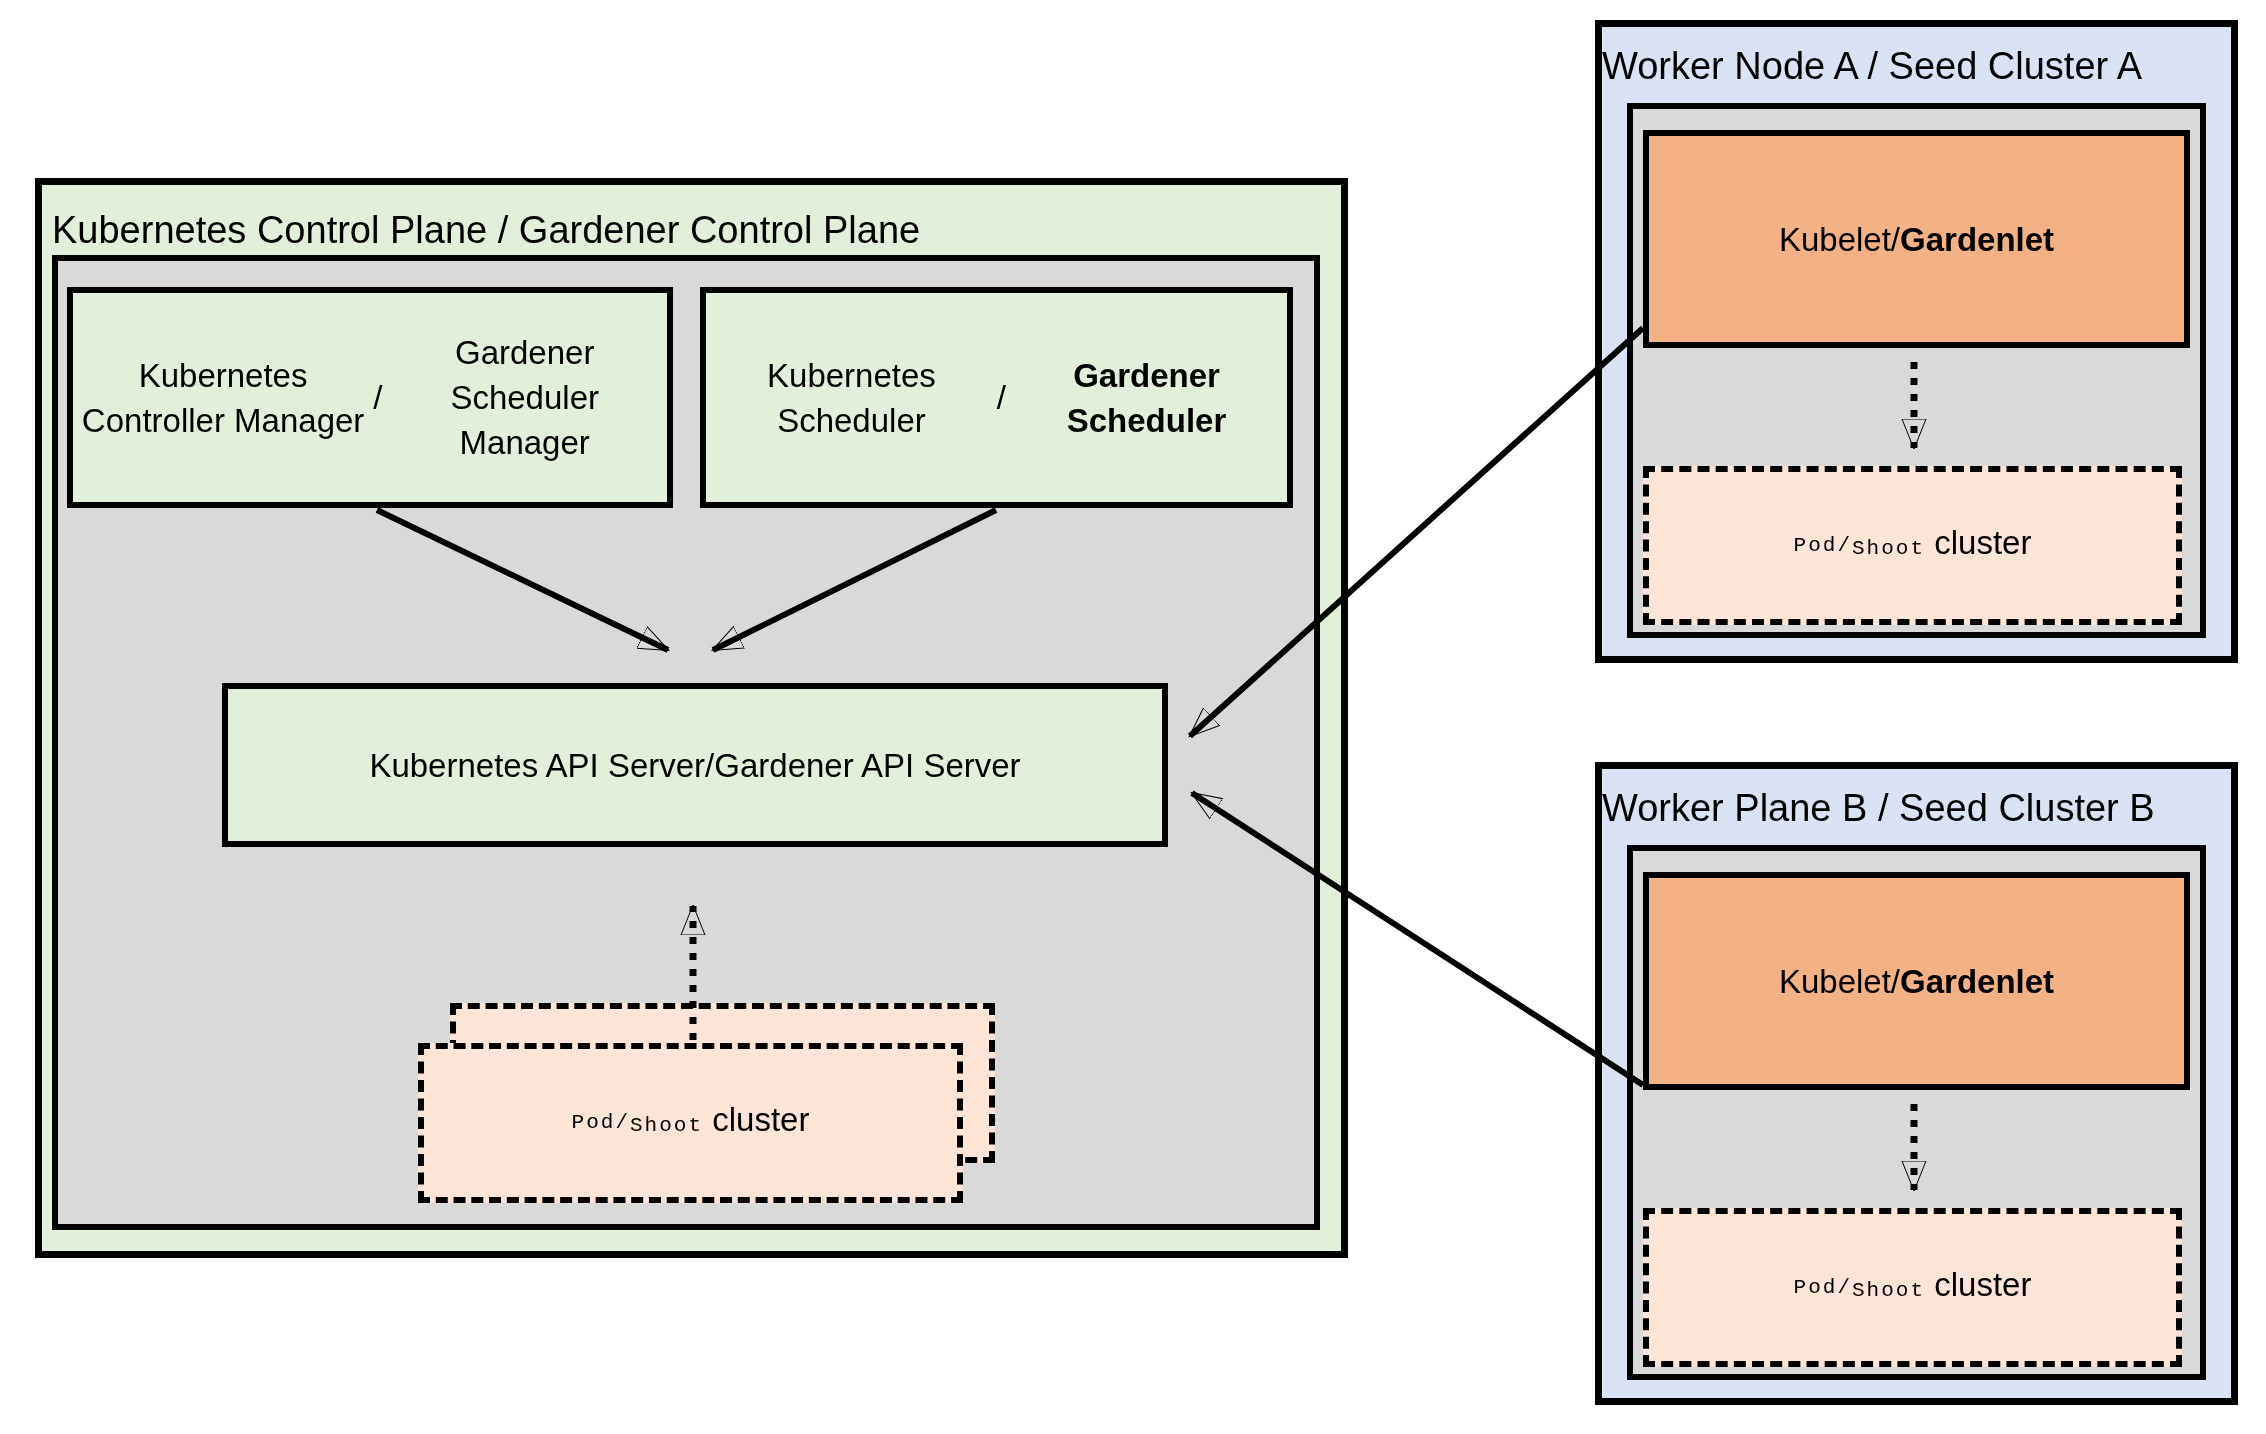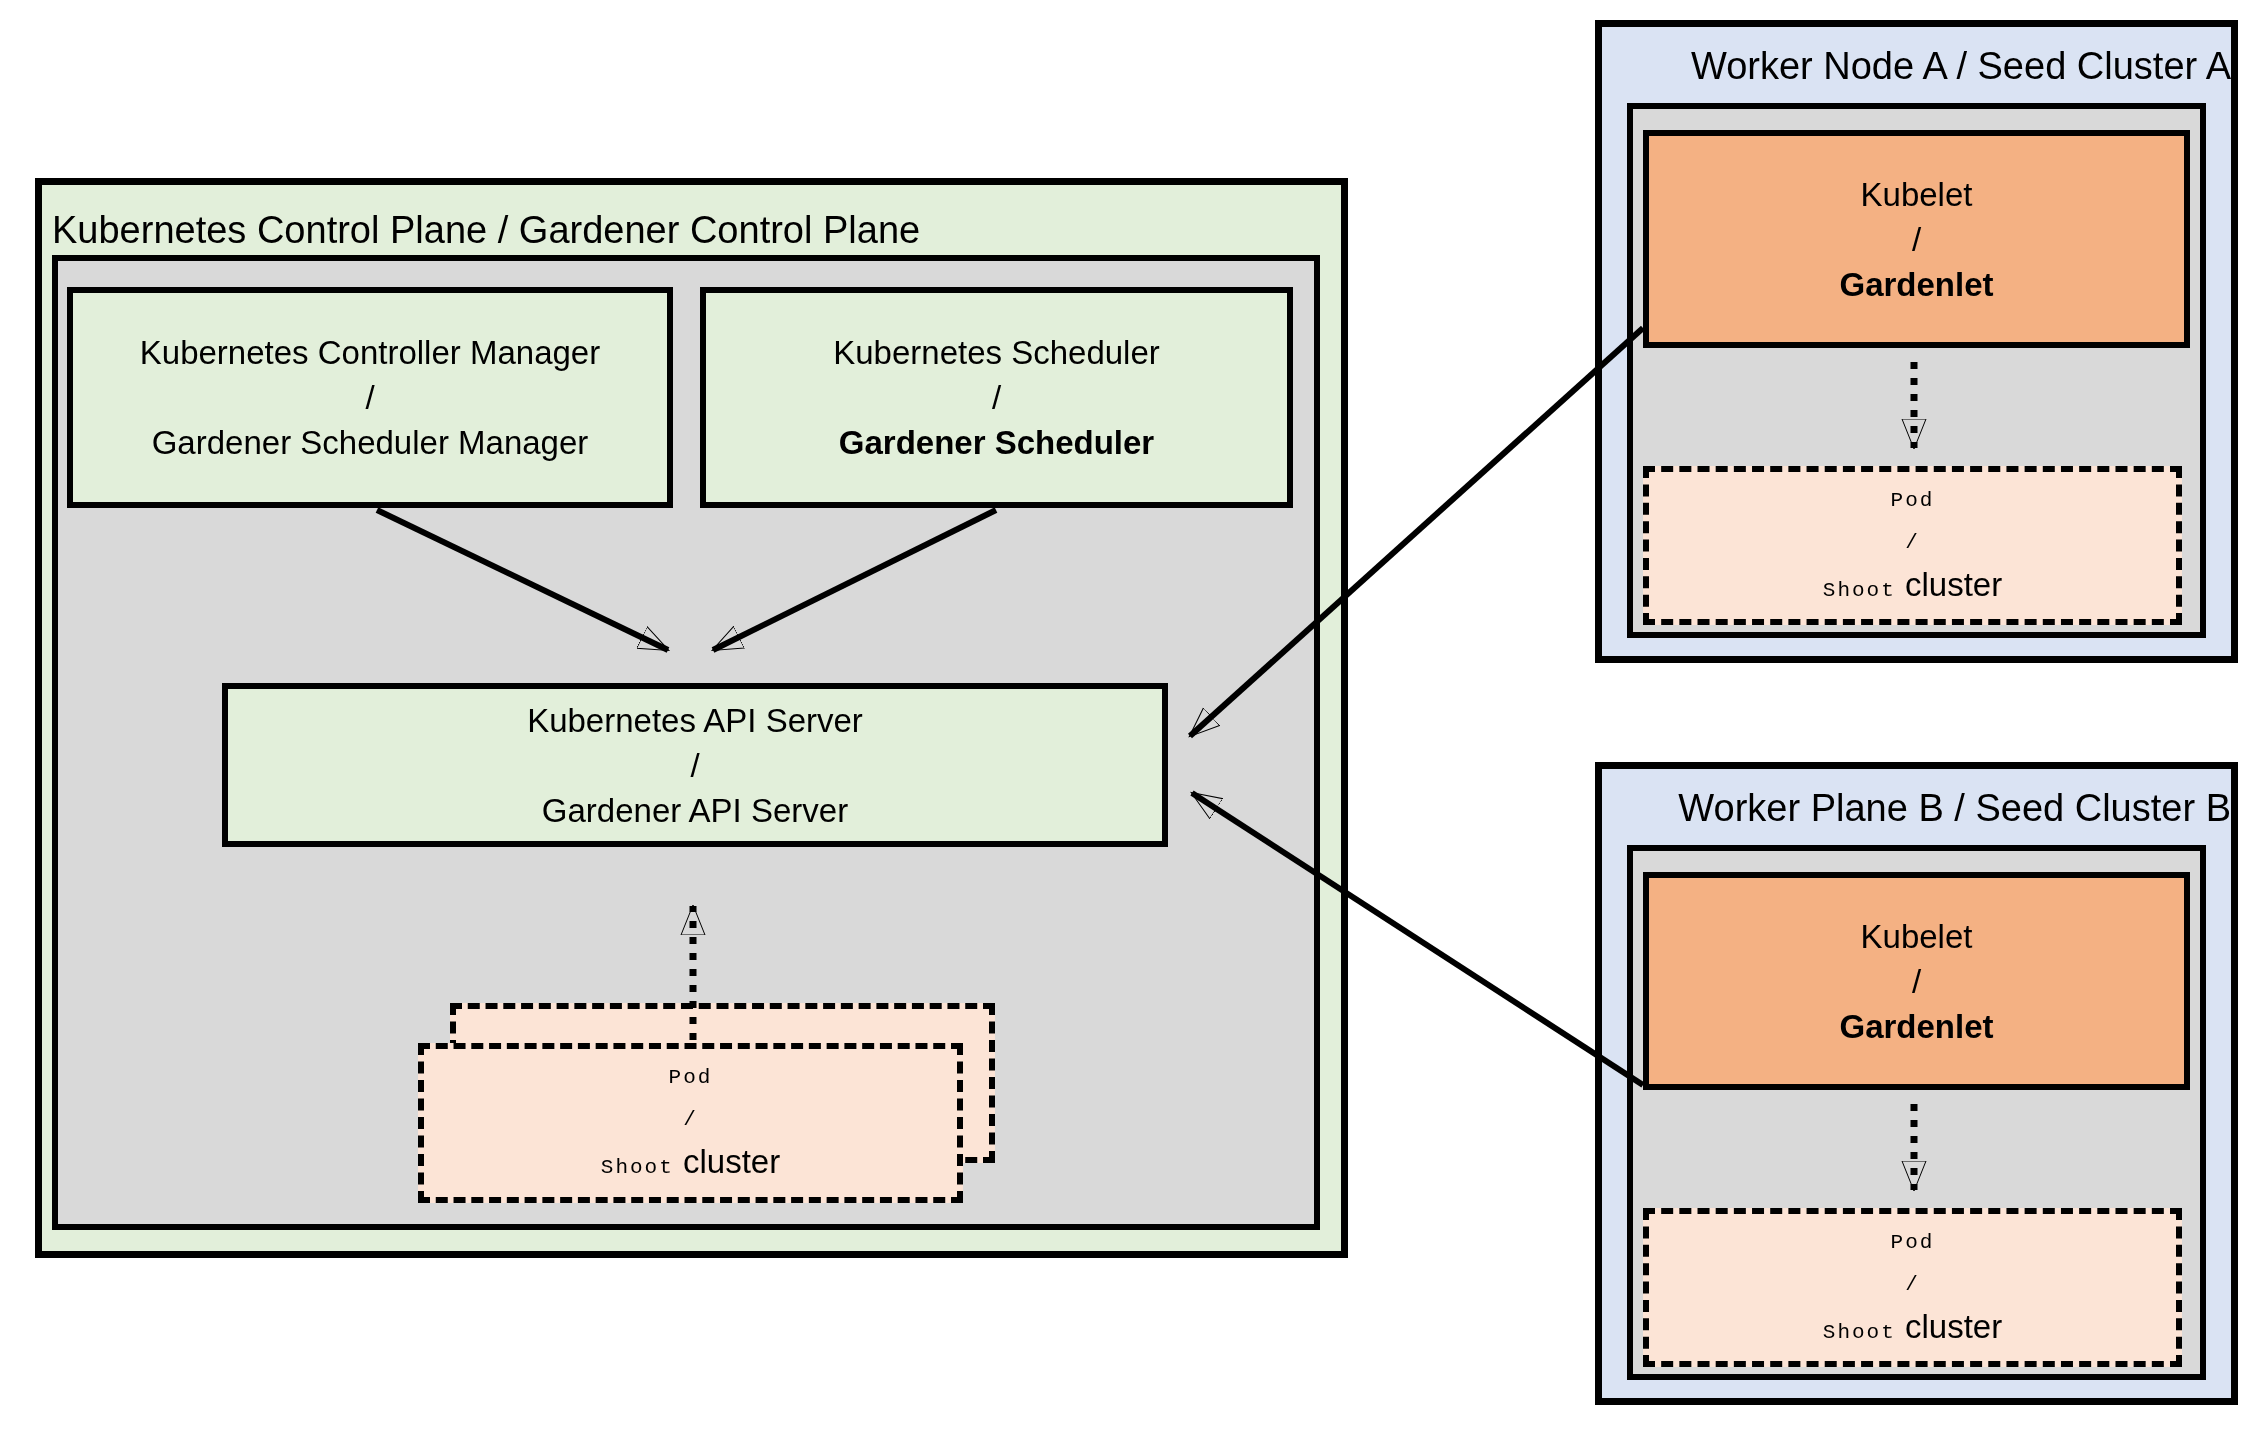--- a/index.html
+++ b/index.html
@@ -20,26 +20,26 @@
   .node-green{background:#e2efda;border:6px solid #000;}
   .node-orange{background:#f4b183;border:6px solid #000;}
   .node-peach-dashed{background:#fce4d6;border:6px dashed #000;}
 
   
   .big-title{
     font-size:38px;line-height:46px;font-weight:400;
     white-space:nowrap;
   }
   .title-left{padding:22px 0 0 10px;}
-  .title-center{text-align:right;padding-top:16px;}
+  .title-center{text-align:left;padding-top:16px;}
 
   
   .label-stack{
     position:absolute;left:0;top:0;right:0;bottom:0;
-    display:flex;flex-direction:column;
+    display:flex;
     align-items:center;justify-content:center;
     font-size:33px;line-height:45px;text-align:center;
   }
   .label-stack .bold{font-weight:700;}
   .mono{font-family:"Liberation Mono", monospace;font-size:21px;letter-spacing:2px;}
   .sans{font-family:"Liberation Sans", sans-serif;letter-spacing:0;}
 
   
   #arrows{
     position:absolute;left:0;top:0;width:2266px;height:1434px;

